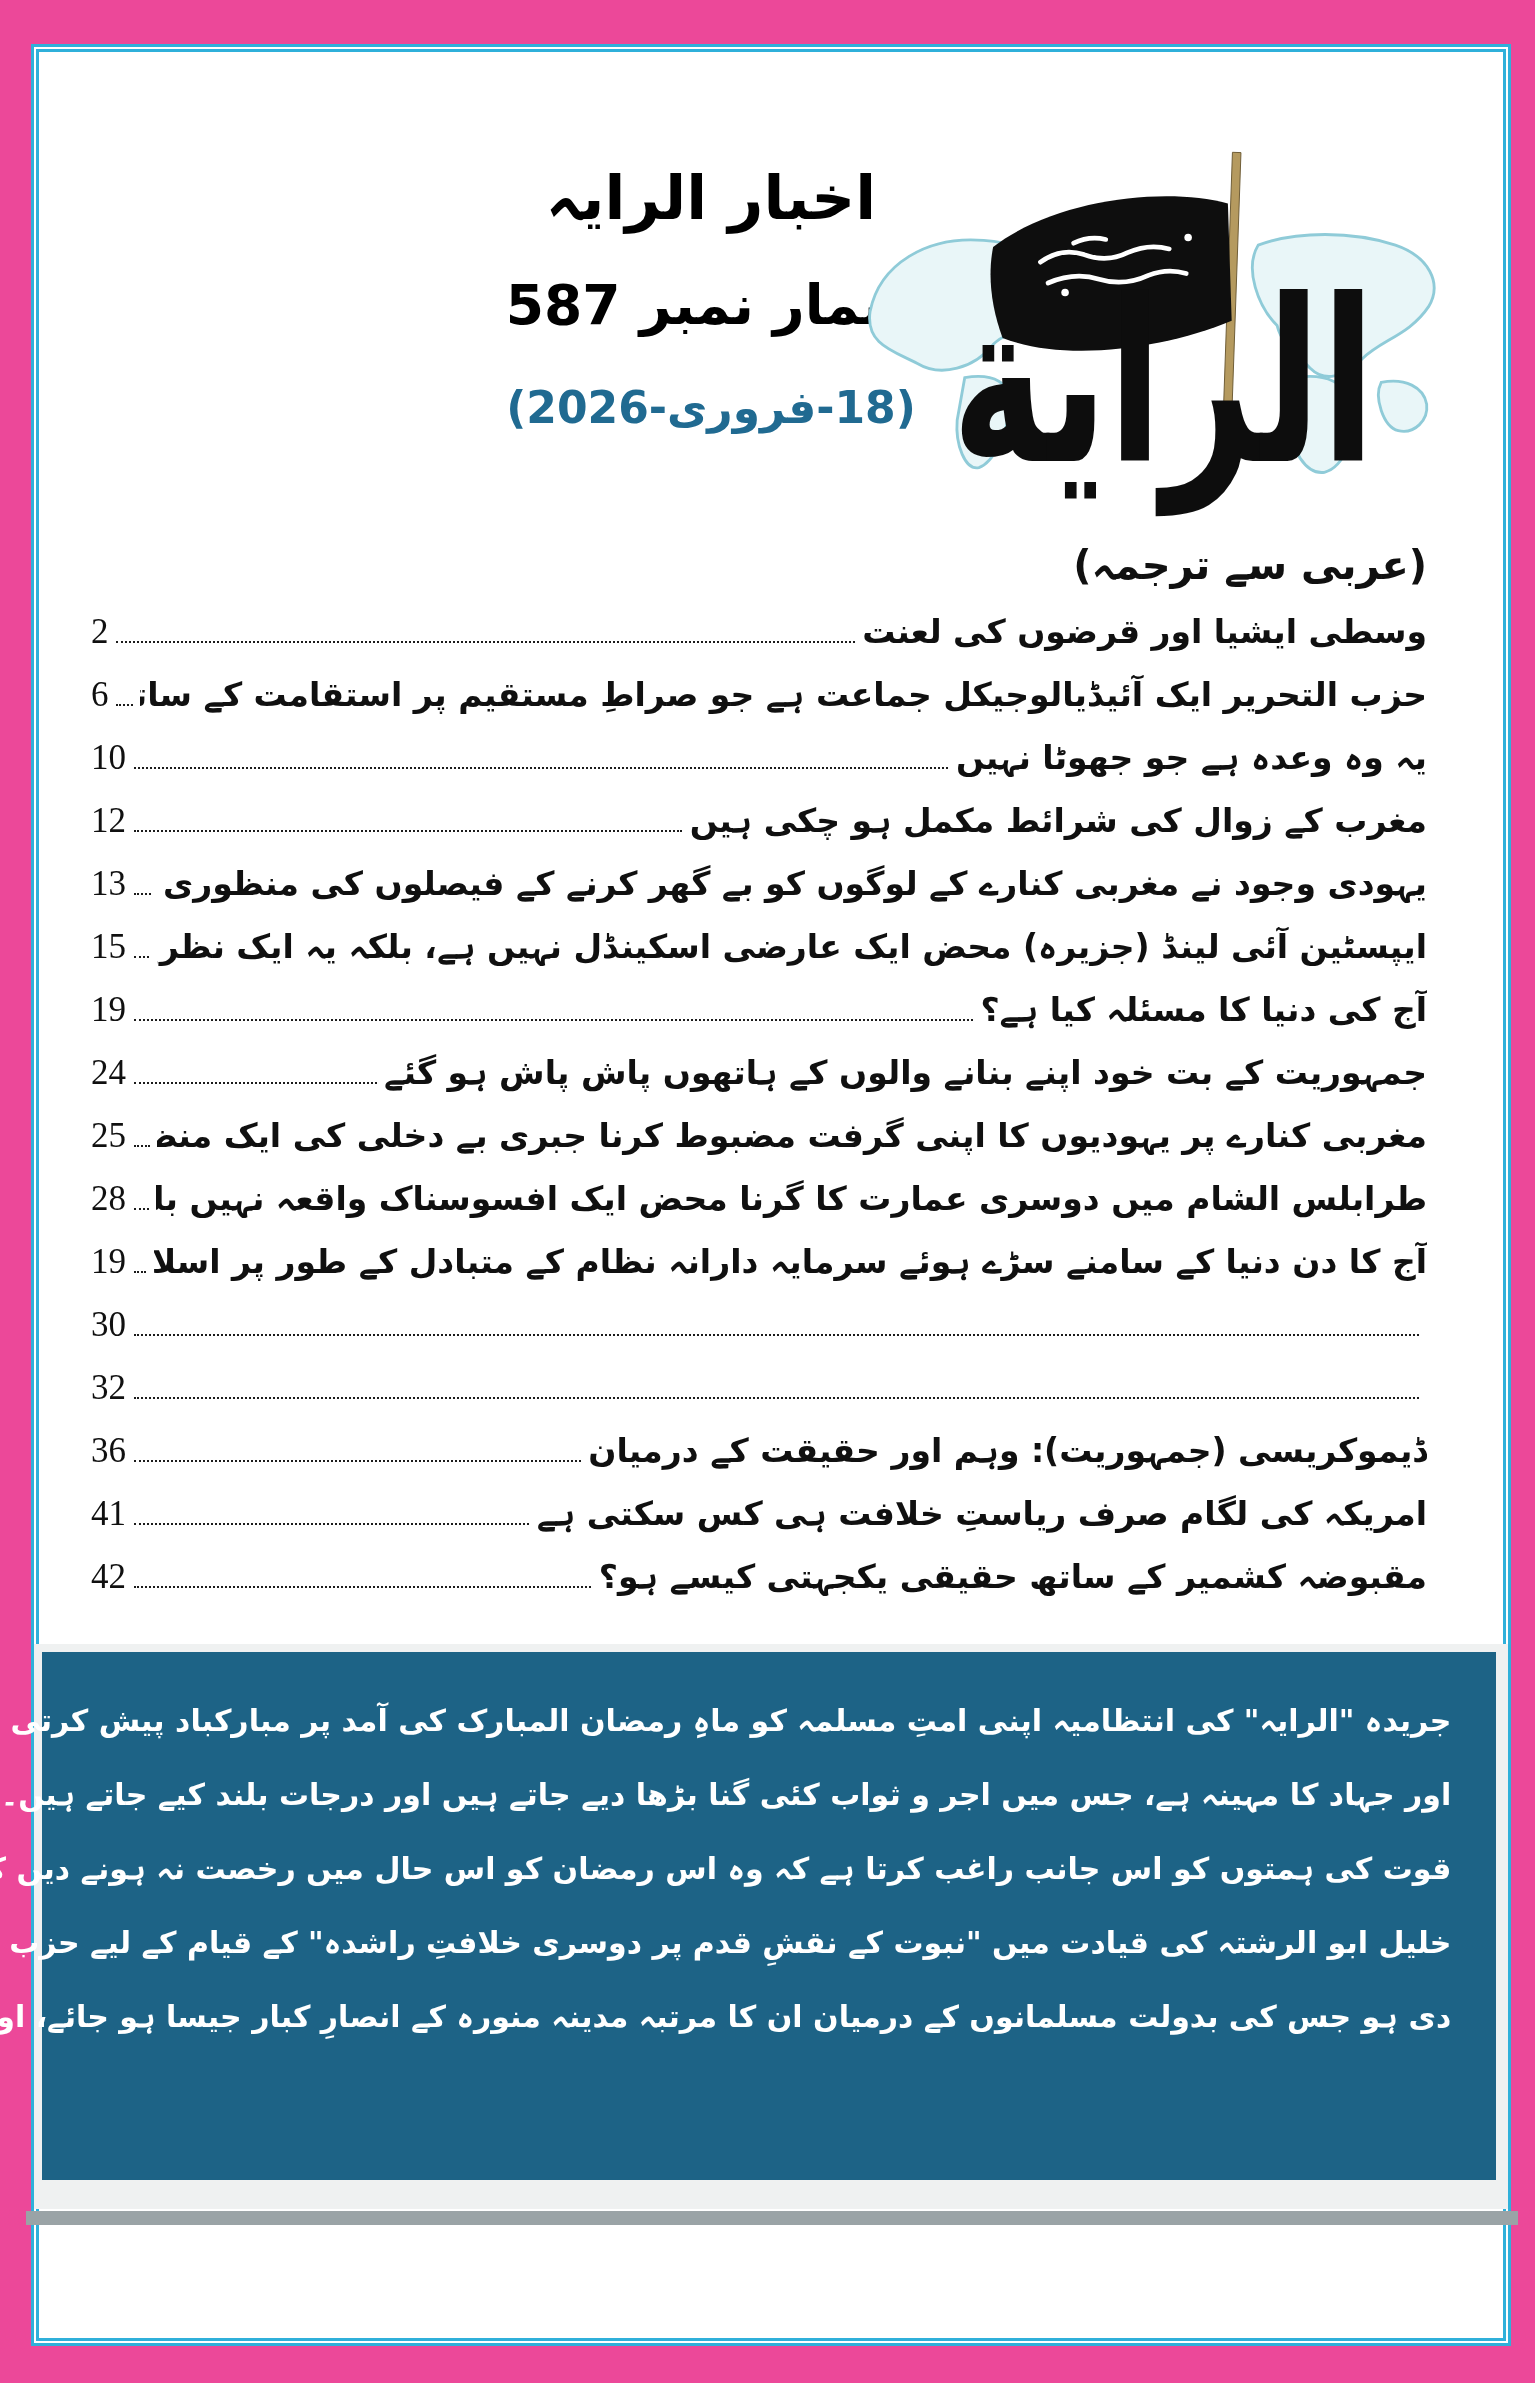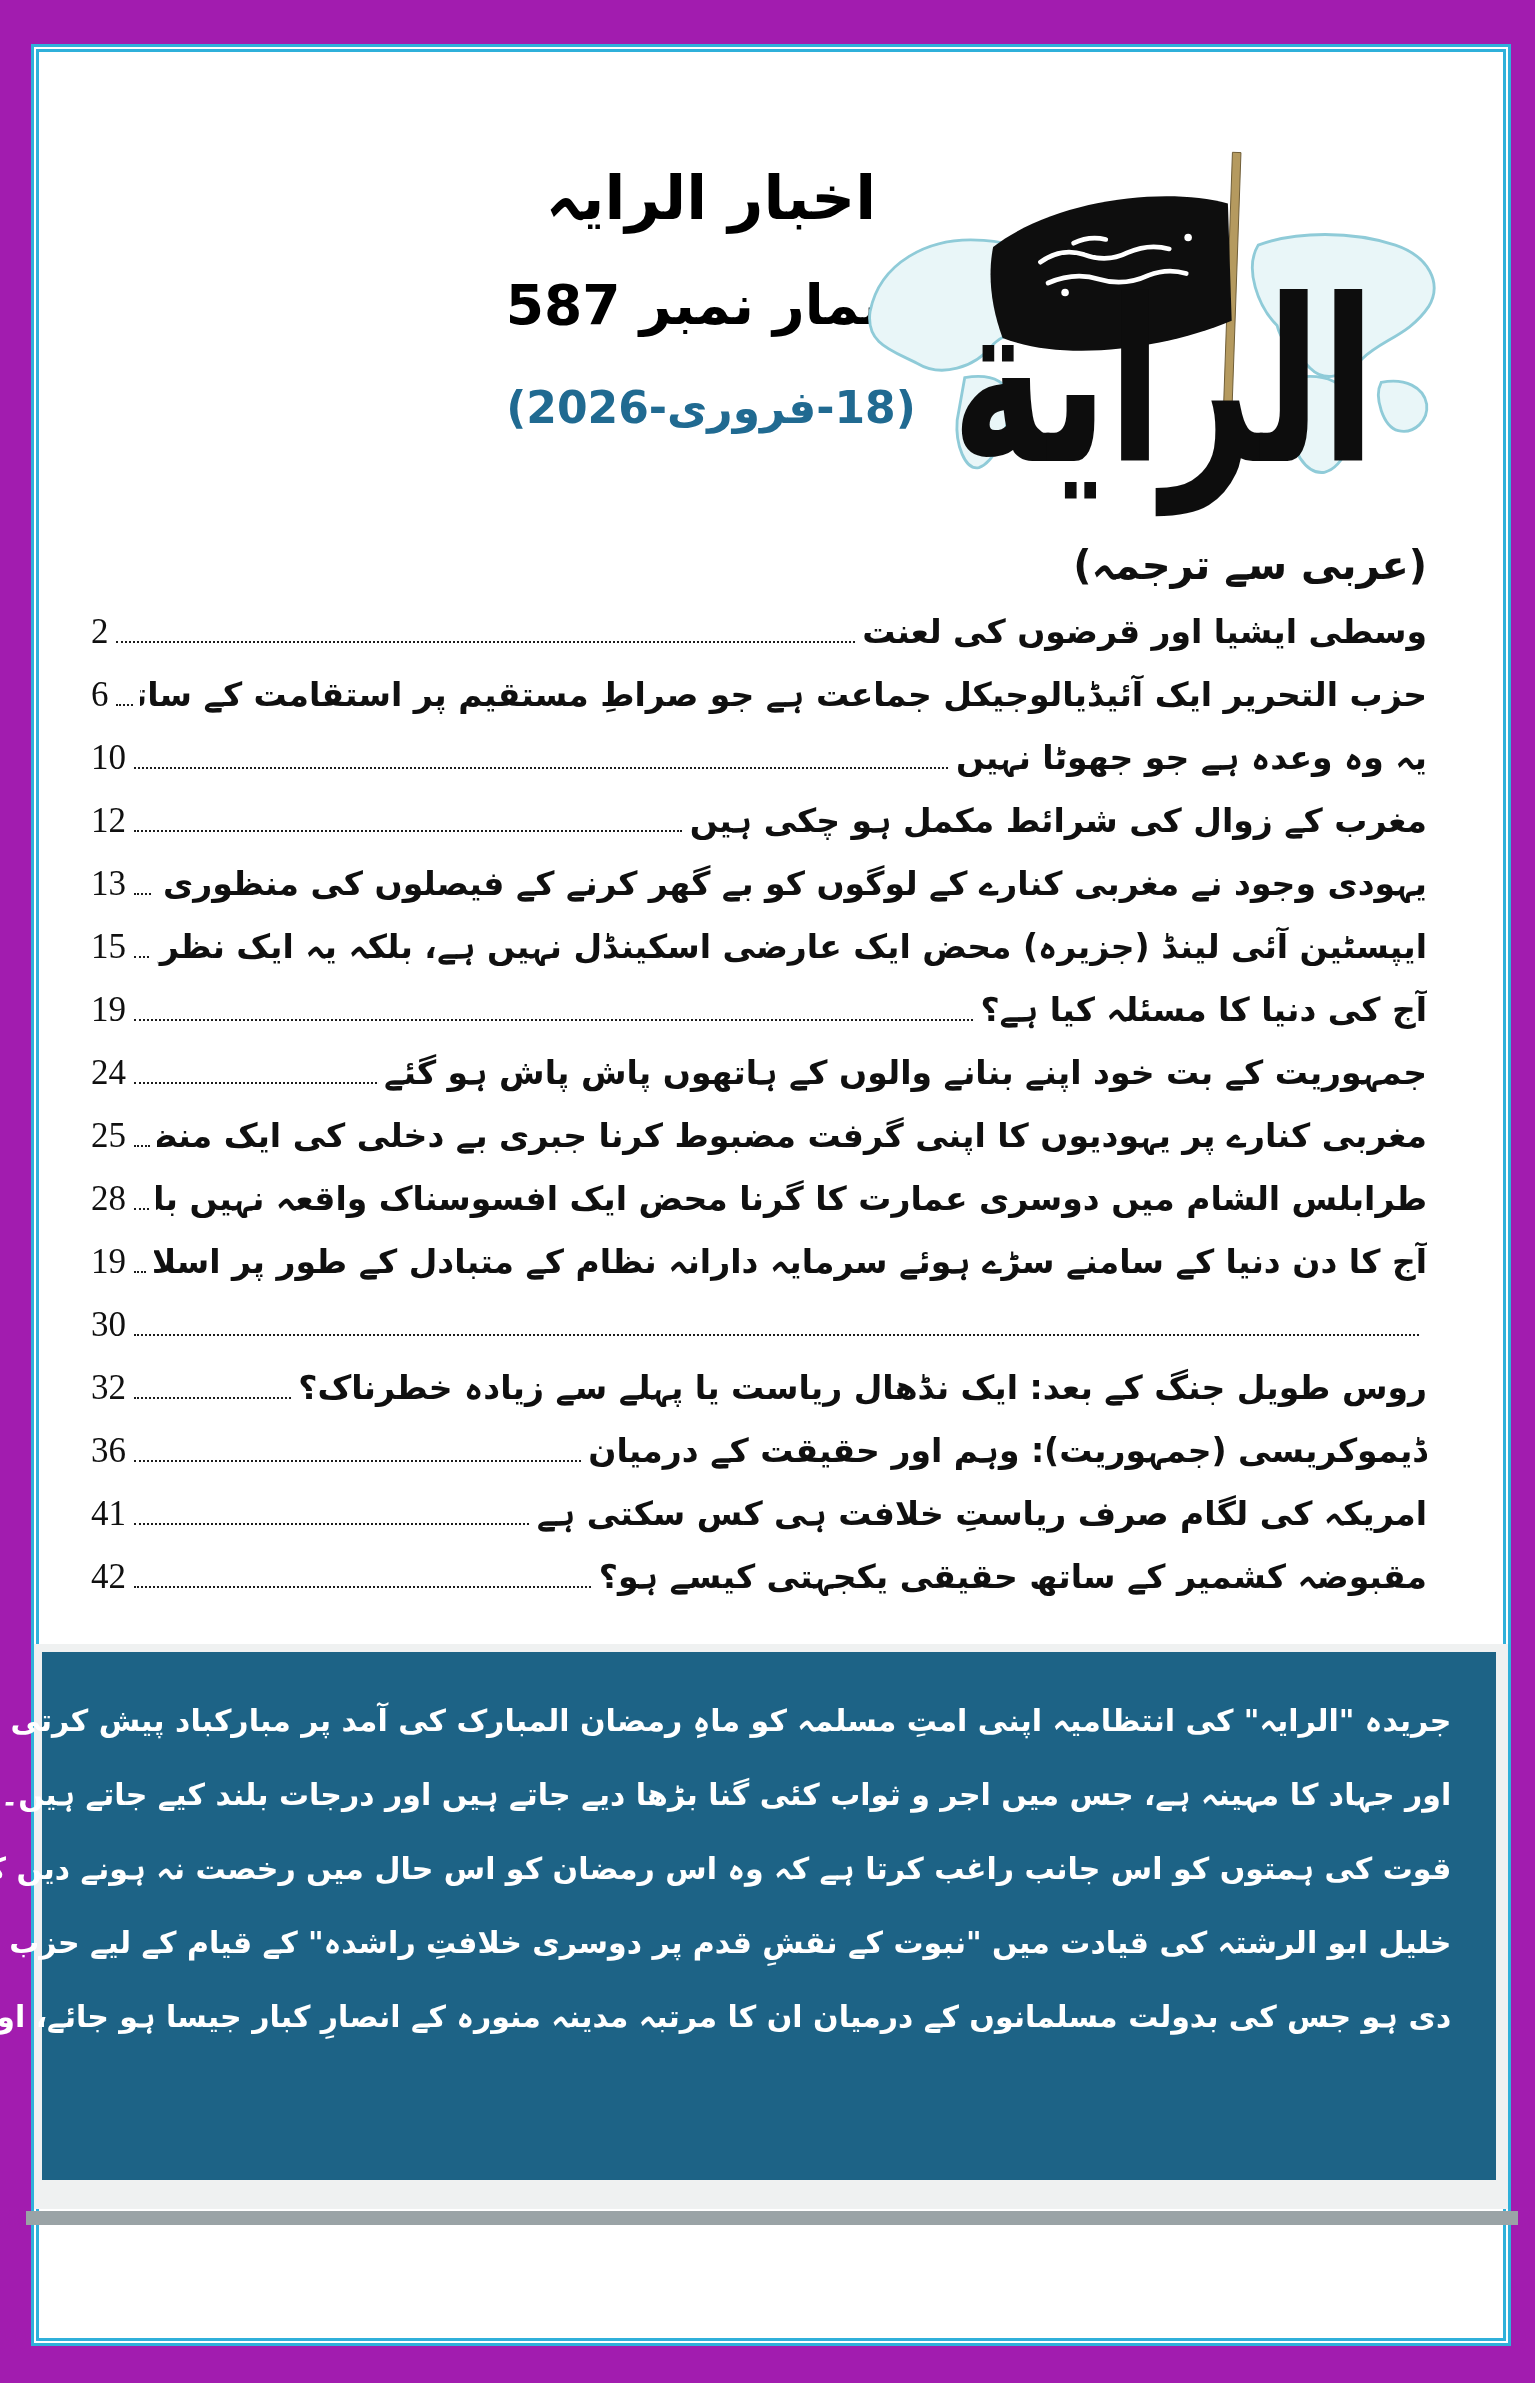--- a/index.html
+++ b/index.html
@@ -1,17 +1,17 @@
 <!DOCTYPE html>
 <html lang="ur" style="font-size:15px"><head>
 <meta charset="utf-8">
 <style>
   html,body{margin:0;padding:0;background:#ffffff;}
   .page{
-    position:relative;width:1536px;height:2384px;background:#a21caf;
+    position:relative;width:1536px;height:2384px;background:#ec4899;
     font-family:"DejaVu Sans",sans-serif;overflow:hidden;
   }
   .frame{
     position:absolute;left:31px;top:44px;width:1480px;height:2302px;
     box-sizing:border-box;border:8.5px double #2fb0da;background:#ffffff;
   }
   
   .masthead-text{
     position:absolute;top:112px;left:265px;width:814px;
     text-align:center;direction:rtl;color:#000;
@@ -147,21 +147,20 @@
       <div class="toc-row">
         <span class="toc-title">آج کا دن دنیا کے سامنے سڑے ہوئے سرمایہ دارانہ نظام کے متبادل کے طور پر اسلام کو پیش کرنے کے لیے سب سے موزوں ہے</span>
         <span class="toc-leader"></span>
         <span class="toc-num">19</span>
       </div>
       <div class="toc-row">
         <span class="toc-leader"></span>
         <span class="toc-num">30</span>
       </div>
       <div class="toc-row">
-        <span class="toc-title">روس طویل جنگ کے بعد: ایک نڈھال ریاست یا پہلے سے زیادہ خطرناک؟</span>
         <span class="toc-leader"></span>
         <span class="toc-num">32</span>
       </div>
       <div class="toc-row">
         <span class="toc-title">ڈیموکریسی (جمہوریت): وہم اور حقیقت کے درمیان</span>
         <span class="toc-leader"></span>
         <span class="toc-num">36</span>
       </div>
       <div class="toc-row">
         <span class="toc-title">امریکہ کی لگام صرف ریاستِ خلافت ہی کس سکتی ہے</span>

